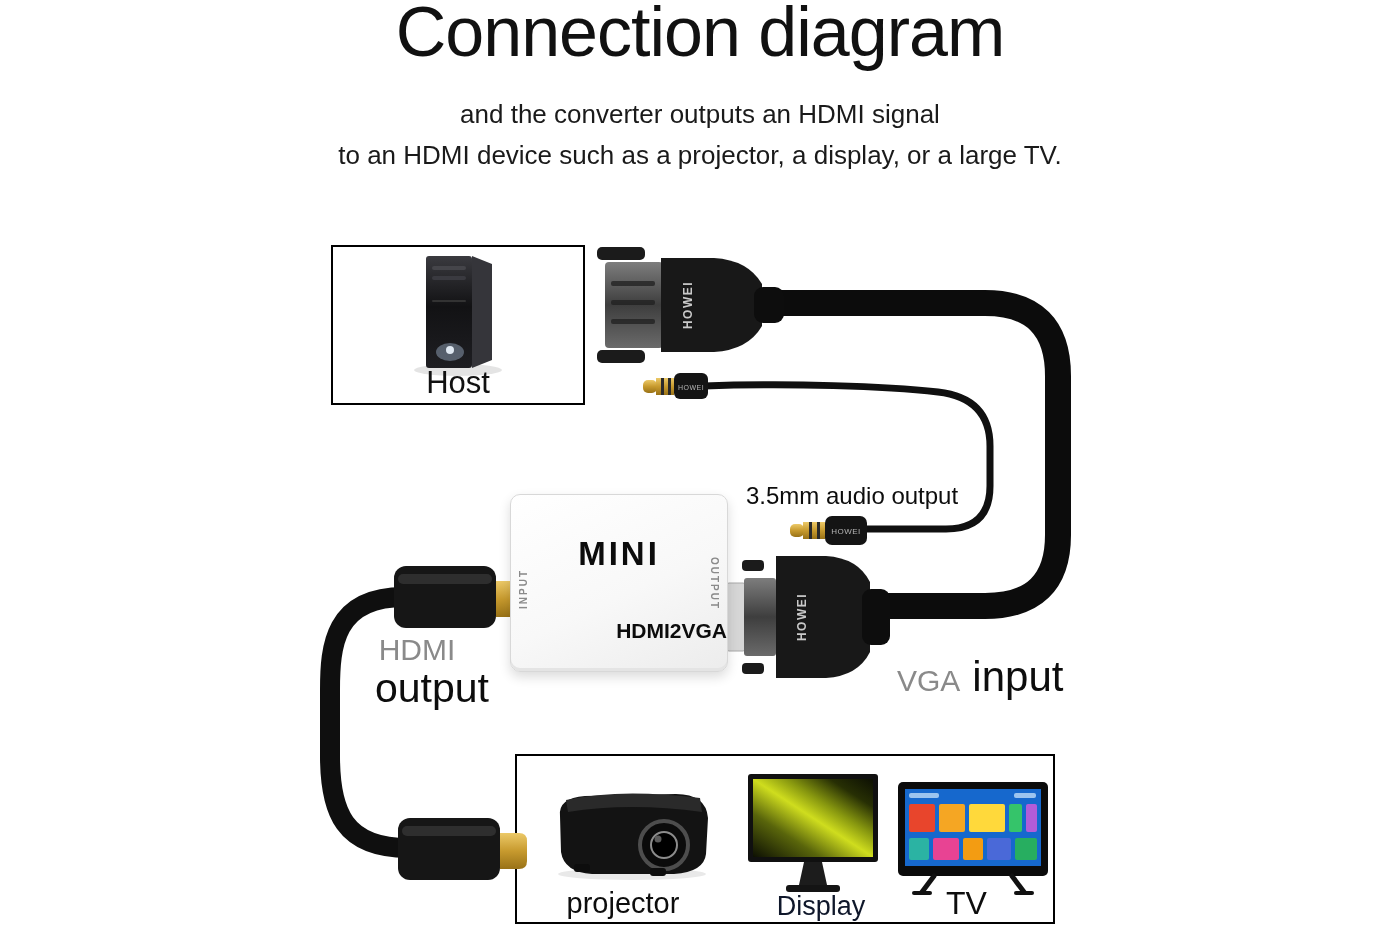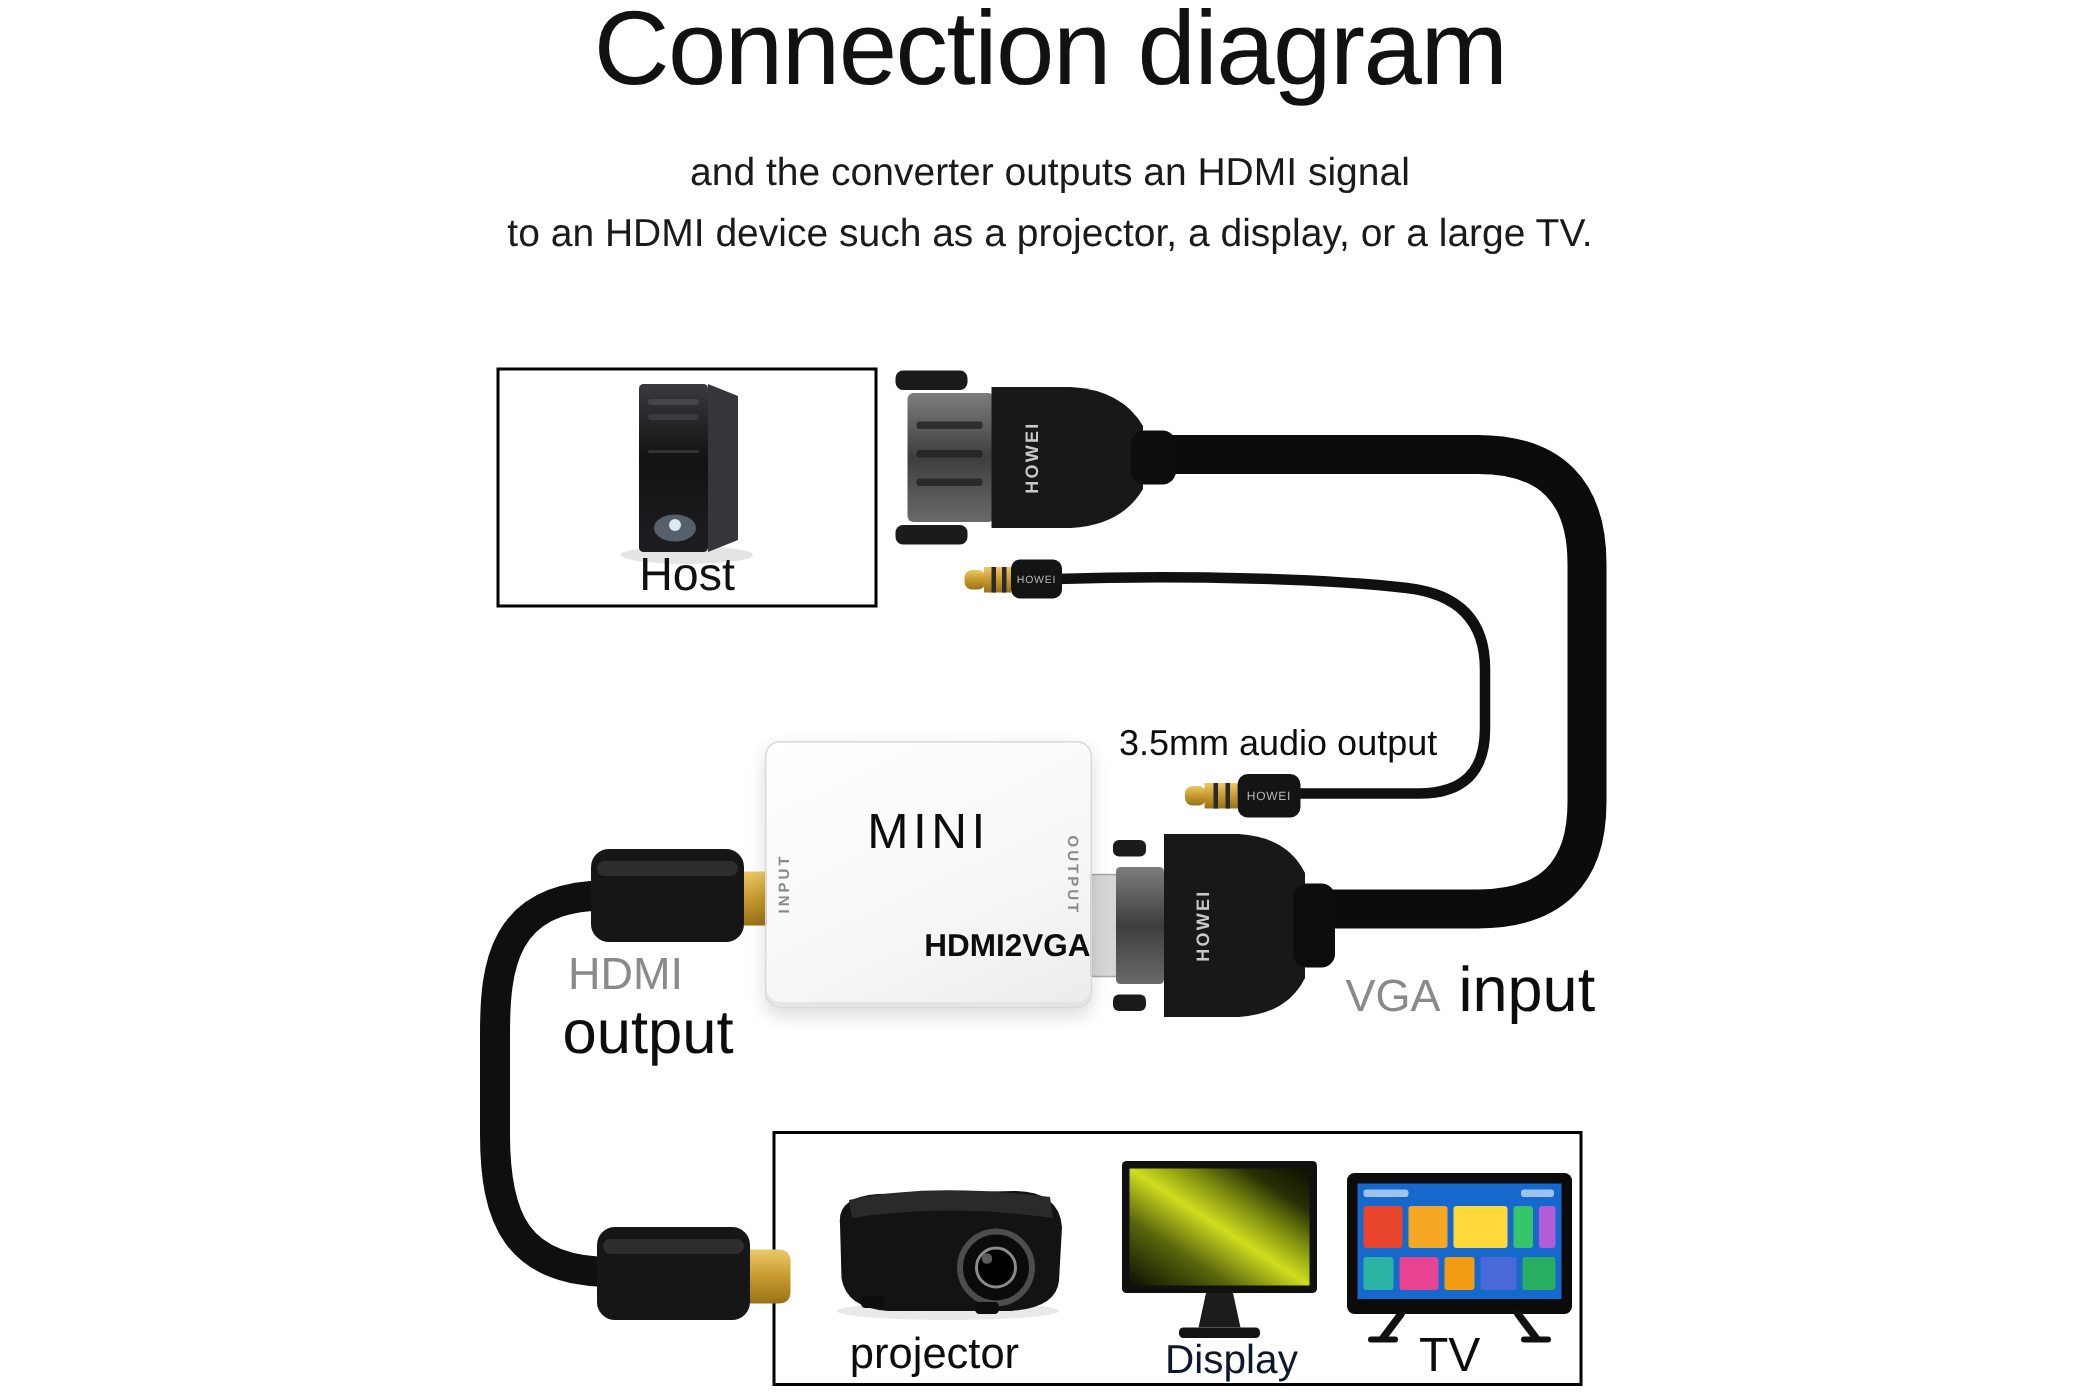--- a/index.html
+++ b/index.html
@@ -21,37 +21,37 @@
                 font-size:31px; color:#111; z-index:4; }
 
   .devices-box { position:absolute; left:515px; top:754px; width:540px; height:170px;
                  border:2px solid #000; z-index:1; }
 
   .converter { position:absolute; left:510px; top:494px; width:218px; height:178px;
                background:linear-gradient(155deg,#ffffff 0%,#f8f8f8 55%,#ececec 100%);
                border:1px solid #d8d8d8; border-radius:10px;
                box-shadow: inset 0 -3px 0 #e4e4e4, 0 5px 12px rgba(0,0,0,.14); z-index:3; }
   .converter .mini { position:absolute; top:40px; left:0; width:100%; text-align:center;
-                     font-size:33px; font-weight:400; letter-spacing:3px; color:#0c0c0c; }
+                     font-size:33px; font-weight:700; letter-spacing:3px; color:#0c0c0c; }
   .converter .model { position:absolute; top:124px; left:0; width:100%; text-align:right;
                       font-size:21px; font-weight:700; color:#0c0c0c; }
   .port-label { position:absolute; font-size:10px; font-weight:bold; letter-spacing:2px;
                 color:#8a8a8a; white-space:nowrap; }
   .port-in  { left:7px;  top:74px; writing-mode:vertical-rl; transform:rotate(180deg); }
   .port-out { right:7px; top:62px; writing-mode:vertical-rl; }
 
   .audio-label { position:absolute; left:746px; top:482px; font-size:24px; font-weight:400;
                  color:#0d0d0d; z-index:4; white-space:nowrap; }
 
   .hdmi-label   { position:absolute; left:352px; top:633px; width:130px; text-align:center;
                   font-size:30px; color:#8a8a8a; z-index:4; }
   .output-label { position:absolute; left:352px; top:665px; width:160px; text-align:center;
                   font-size:41px; color:#0d0d0d; z-index:4; }
 
-  .vga-input-label { position:absolute; left:897px; top:636px; z-index:4; white-space:nowrap; }
+  .vga-input-label { position:absolute; left:897px; top:653px; z-index:4; white-space:nowrap; }
   .vga-input-label .vga   { font-size:30px; color:#8a8a8a; }
   .vga-input-label .input { font-size:42px; color:#0d0d0d; margin-left:12px; }
 
   .projector-label { position:absolute; left:548px; top:887px; width:150px; text-align:center;
                      font-size:29px; color:#0d0d0d; z-index:4; }
   .display-label   { position:absolute; left:756px; top:891px; width:130px; text-align:center;
                      font-size:27px; color:#0f172a; z-index:4; }
   .tv-label        { position:absolute; left:946px; top:885px; width:90px; text-align:left;
                      font-size:32px; color:#0d0d0d; z-index:4; }
 </style>

